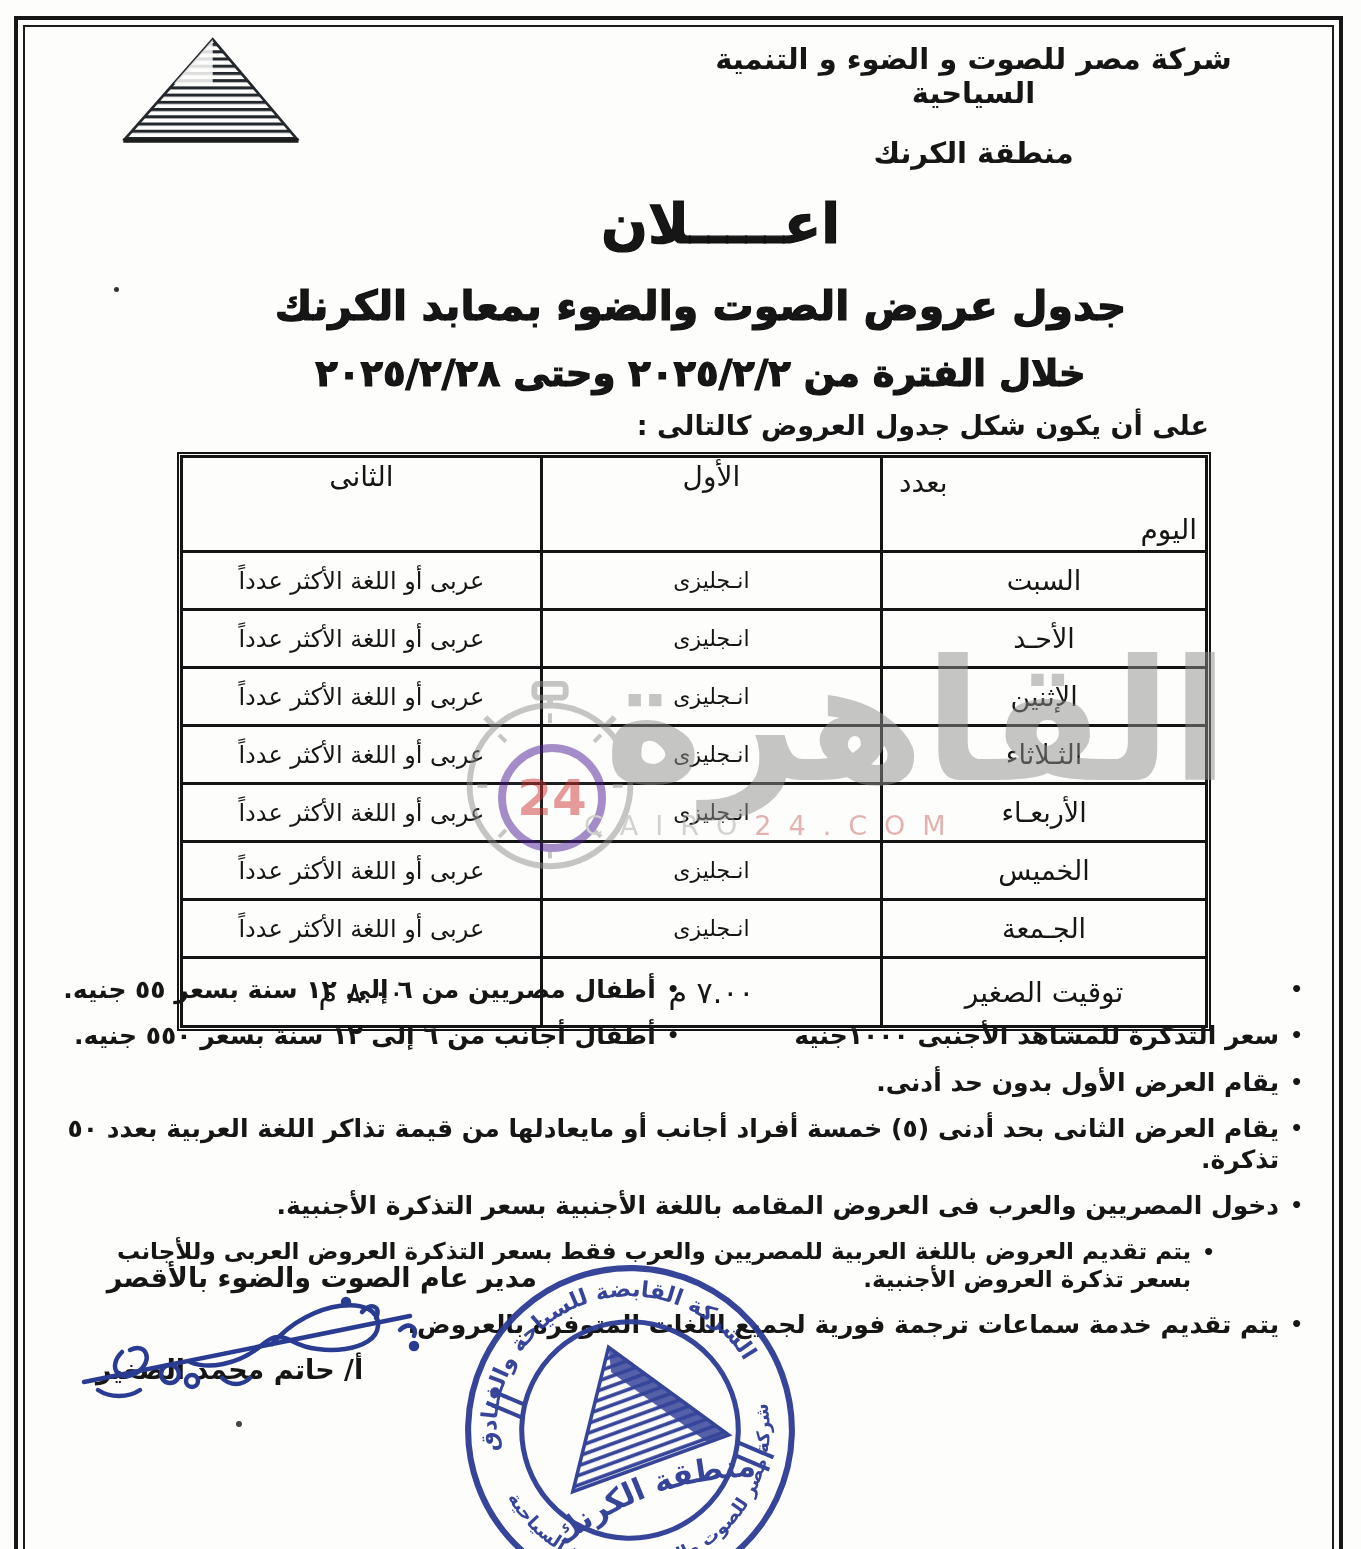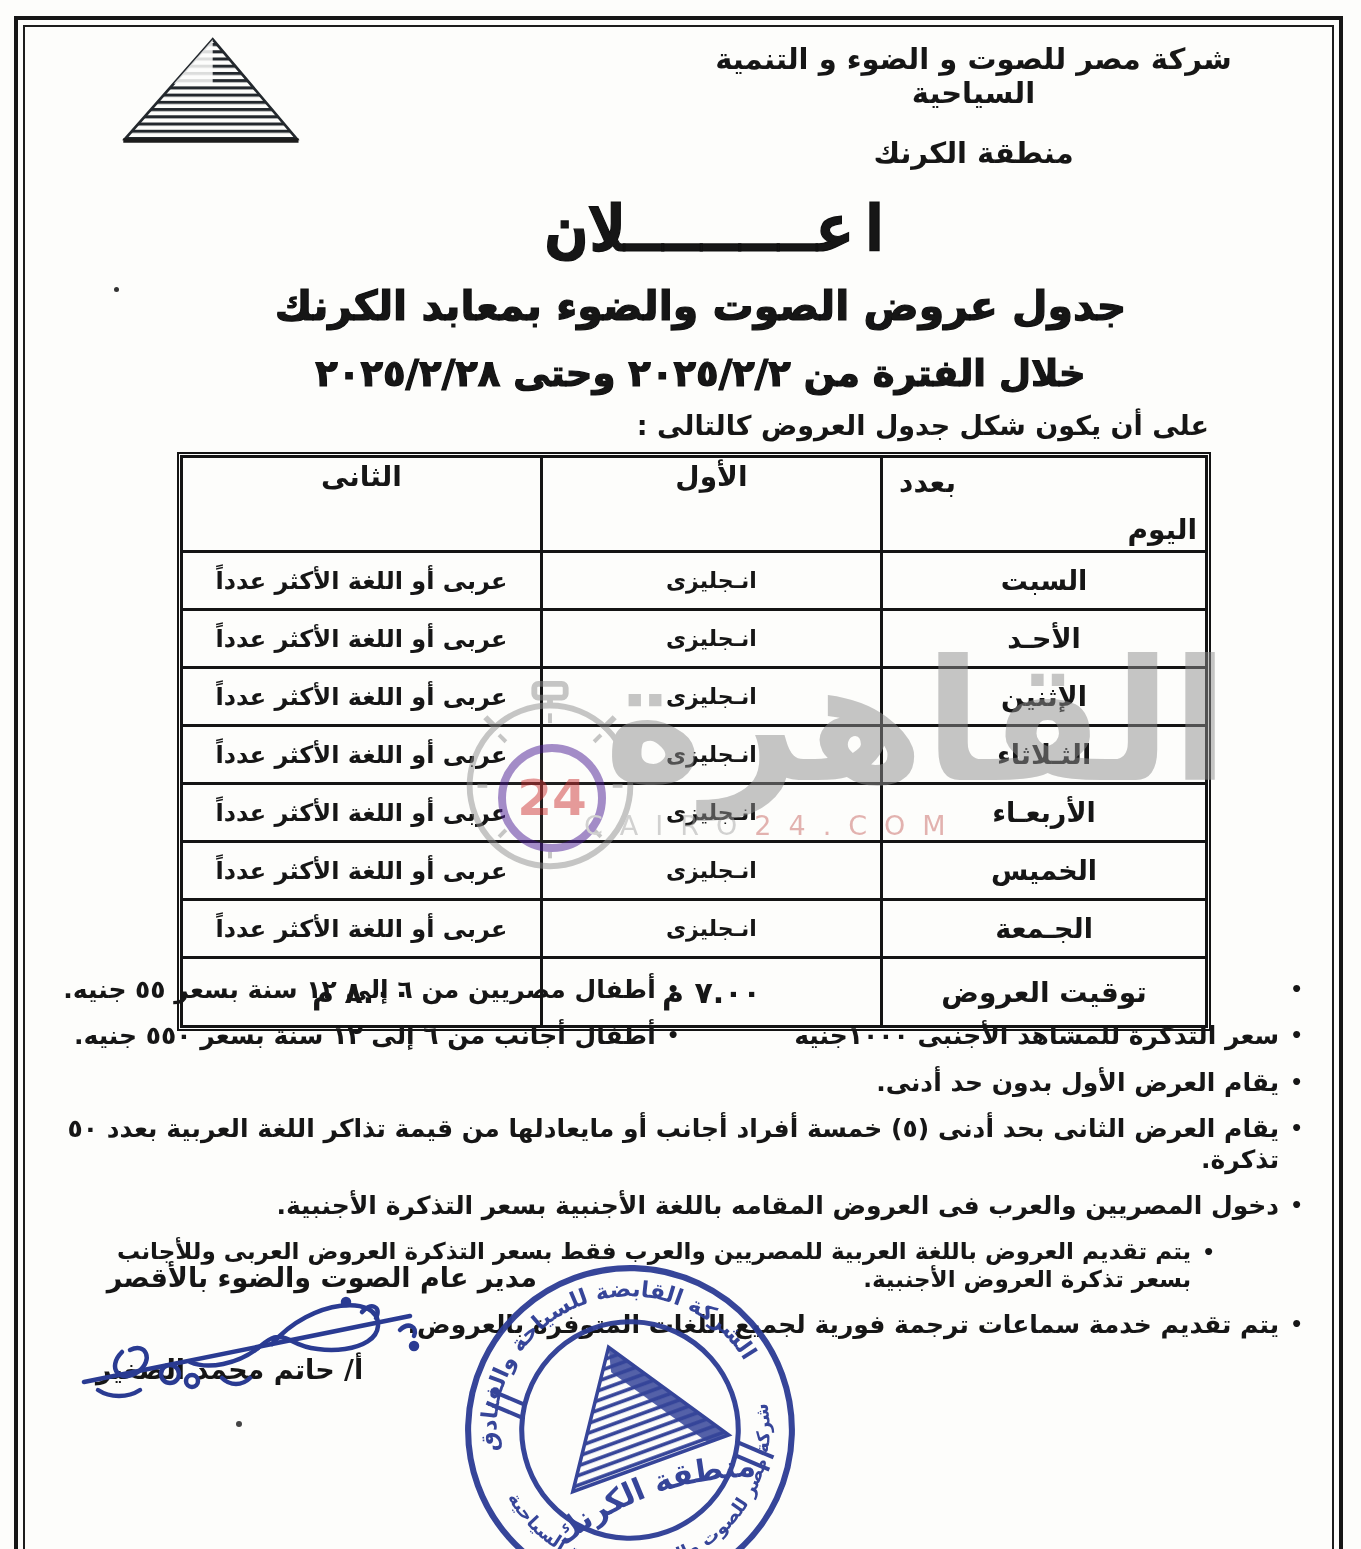--- a/index.html
+++ b/index.html
@@ -18,30 +18,30 @@
   .logo svg{width:206px;height:112px;display:block;margin:0 auto;}
   .logo-text{font-family:"Liberation Serif", serif;font-style:italic;font-weight:bold;
     font-size:34px;letter-spacing:2px;margin-top:2px;color:#12253d;}
   .company{position:absolute;right:80px;top:42px;width:615px;text-align:center;
     direction:rtl;font-weight:bold;}
   .company-name{font-size:29px;}
   .company-area{font-size:29px;margin-top:26px;}
   
   .heavy{-webkit-text-stroke:1.2px #101010;}
   .t-announce{position:absolute;top:192px;left:120px;right:40px;text-align:center;
-    font-size:64px;font-weight:bold;direction:rtl;font-family:Liberation Mono, monospace;}
+    font-size:55px;font-weight:bold;direction:rtl;}
   .t-line1{position:absolute;top:282px;left:80px;right:40px;text-align:center;
     font-size:41px;font-weight:bold;direction:rtl;}
   .t-line2{position:absolute;top:352px;left:80px;right:40px;text-align:center;
     font-size:37px;font-weight:bold;direction:rtl;}
   .t-intro{position:absolute;top:410px;right:152px;font-size:27px;font-weight:bold;direction:rtl;}
   
   .sched-wrap{position:absolute;top:452px;right:150px;width:1028px;border:2px solid #141414;padding:1px;}
   table.sched{width:100%;border-collapse:collapse;direction:rtl;table-layout:fixed;}
-  table.sched td{border:3px solid #141414;font-weight:bold;text-align:center;
+  table.sched td{border:3px solid #141414;font-weight:normal;text-align:center;
     padding:2px 4px;background:transparent;}
   td.corner{position:relative;height:88px;}
   .corner-top{position:absolute;top:8px;left:16px;font-size:28px;}
   .corner-bottom{position:absolute;bottom:4px;right:8px;font-size:28px;}
   td.colhead{font-size:28px;vertical-align:top;padding-top:18px;}
   td.day-cell{height:51px;text-align:right;padding-left:2px;padding-right:9px;font-size:27px;}
   td.first-cell{font-size:22px;}
   td.second-cell{font-size:24px;}
   td.timing-label{height:62px;font-size:28px;}
   td.timing-val{font-size:30px;}
@@ -156,21 +156,21 @@
     <td class="day-cell">الخميس</td>
     <td class="first-cell">انـجليزى</td>
     <td class="second-cell">عربى أو اللغة الأكثر عدداً</td>
   </tr>
   <tr>
     <td class="day-cell">الجـمعة</td>
     <td class="first-cell">انـجليزى</td>
     <td class="second-cell">عربى أو اللغة الأكثر عدداً</td>
   </tr>
   <tr>
-    <td class="timing-label">توقيت العروض</td>
+    <td class="timing-label">توقيت الصغير</td>
     <td class="timing-val">٧.٠٠ م</td>
     <td class="timing-val">٨.٠٠ م</td>
   </tr>
 </tbody>
     </table>
 </div>
 
 <div class="watermark">
   <svg class="wm-stopwatch" viewBox="0 0 200 200">
     <g stroke="#8f8f8f" fill="none" stroke-width="6">

